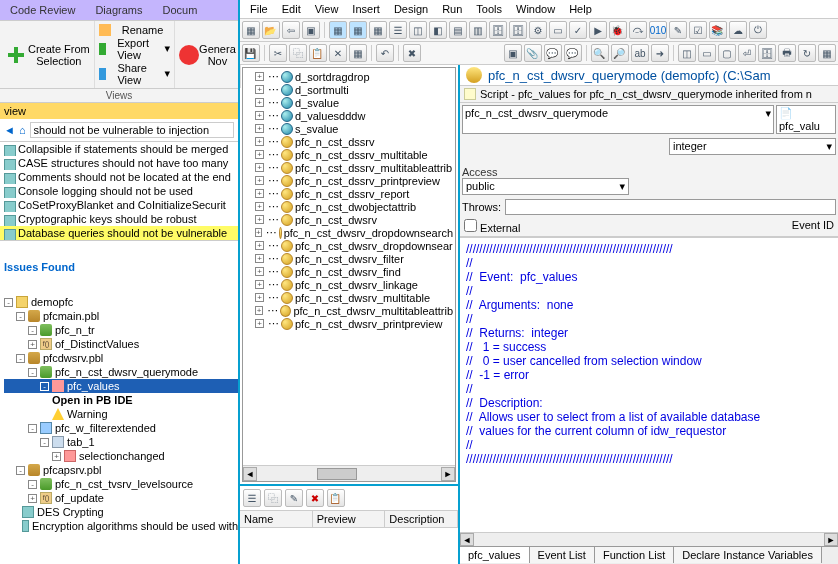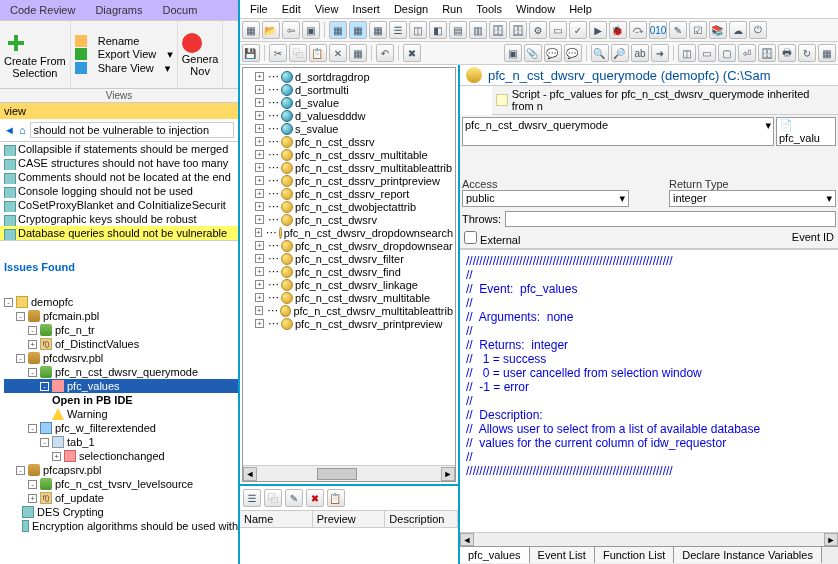--- a/index.html
+++ b/index.html
@@ -2,21 +2,21 @@
 <html><head>
 <meta charset="utf-8">
 <style>
 * { margin: 0; padding: 0; box-sizing: border-box; font-family: "Segoe UI", Tahoma, sans-serif; font-size: 11px; }
 body { width: 838px; height: 564px; overflow: hidden; background: #fff; display: flex; }
 .left-pane { width: 240px; border-right: 2px solid #06a0d0; display: flex; flex-direction: column; background: #fff; }
 .ribbon-tabs { display: flex; gap: 12px; padding: 2px 6px; background: #c4b5fd; border-bottom: 1px solid #ccc; }
 .ribbon-tabs span { color: #333; padding: 2px 4px; }
 .ribbon-body { display: flex; background: #f3f3f3; border-bottom: 1px solid #ccc; height: 68px; }
 .ribbon-group { display: flex; flex-direction: column; align-items: center; justify-content: center; padding: 2px 4px; border-right: 1px solid #ddd; }
-.ribbon-big { display: flex; flex-direction: column; font-size: 10px; }
+.ribbon-big { display: flex; flex-direction: row; align-items: center; font-size: 10px; }
 .ribbon-small { display: flex; flex-direction: column; gap: 1px; font-size: 10px; }
 .ribbon-small div { display: flex; gap: 11px; align-items: center; }
 .ribbon-label { text-align: center; font-size: 10px; color: #555; padding: 1px 0; background: #f3f3f3; border-bottom: 1px solid #ccc; }
 .view-bar { background: #ffd966; padding: 2px 4px; font-size: 11px; }
 .breadcrumb { display: flex; align-items: center; gap: 4px; padding: 3px 4px; border-bottom: 1px solid #ccc; }
 .breadcrumb input { flex: 1; border: 1px solid #ccc; padding: 1px 3px; font-size: 11px; }
 .rules-list { overflow: hidden; flex: 0 0 auto; }
 .rules-list div { padding: 1px 4px 1px 18px; white-space: nowrap; overflow: hidden; text-overflow: clip; position: relative; }
 .rules-list div::before { content: ""; position: absolute; left: 4px; top: 3px; width: 10px; height: 10px; background: #8cc; border: 1px solid #599; }
 .rules-list .highlighted { background: #fffc66; }
@@ -55,21 +55,21 @@
 .obj-scroll .arr { width: 14px; height: 14px; background: #ddd; border: 1px solid #aaa; text-align: center; line-height: 12px; font-size: 9px; }
 .props { border-top: 2px solid #06a0d0; background: #fff; }
 .props-tb { display: flex; gap: 3px; padding: 3px; }
 .props-head { display: flex; border-top: 1px solid #ccc; border-bottom: 1px solid #ccc; background: #f3f3f3; }
 .props-head div { flex: 1; padding: 2px 4px; border-right: 1px solid #ccc; font-size: 11px; }
 .props-body { height: 36px; }
 
 .right-pane { flex: 1; display: flex; flex-direction: column; overflow: hidden; }
 .rp-title { display: flex; align-items: center; gap: 6px; padding: 2px 6px; background: #fff; border-bottom: 1px solid #ccc; }
 .rp-title-text { color: #0050a0; font-size: 13px; }
-.rp-script-label { display: flex; align-items: center; gap: 4px; padding: 2px 4px; background: #f3f3f3; border-bottom: 1px solid #ccc; font-size: 11px; margin-left: 32px; }
+.rp-script-label { display: flex; align-items: center; gap: 4px; padding: 2px 4px; background: #f3f3f3; border-bottom: 1px solid #ccc; font-size: 11px; }
 .rp-dropdowns { display: flex; gap: 2px; padding: 2px; background: #f3f3f3; }
 .rp-dropdowns select, .rp-dropdowns .sel { flex: 1; border: 1px solid #999; background: #fff; padding: 1px 2px; font-size: 11px; }
 .rp-props { display: flex; padding: 2px; background: #f3f3f3; gap: 40px; }
 .rp-props .col { flex: 1; }
 .rp-props .lbl { font-size: 11px; color: #333; margin-top: 28px; }
 .rp-props .val { border: 1px solid #999; background: #fff; padding: 1px 3px; font-size: 11px; display: flex; justify-content: space-between; }
 .rp-throws { display: flex; align-items: center; gap: 4px; padding: 2px; background: #f3f3f3; }
 .rp-throws input { flex: 1; border: 1px solid #999; padding: 1px; }
 .rp-ext { display: flex; gap: 6px; padding: 2px 4px; background: #f3f3f3; border-bottom: 1px solid #ccc; }
 .rp-ext .spacer { flex: 1; }
@@ -460,21 +460,20 @@
       </div>
       <div class="rp-props">
         <div class="col">
           <div class="lbl">Access</div>
           <div class="val">
               <span>public</span>
               <span>▾</span>
             </div>
         </div>
         <div class="col">
-          <div class="lbl">Return Type</div>
           <div class="val">
               <span>integer</span>
               <span>▾</span>
             </div>
         </div>
       </div>
       <div class="rp-throws">
         <span>Throws:</span>
         <input style="">
       </div>

